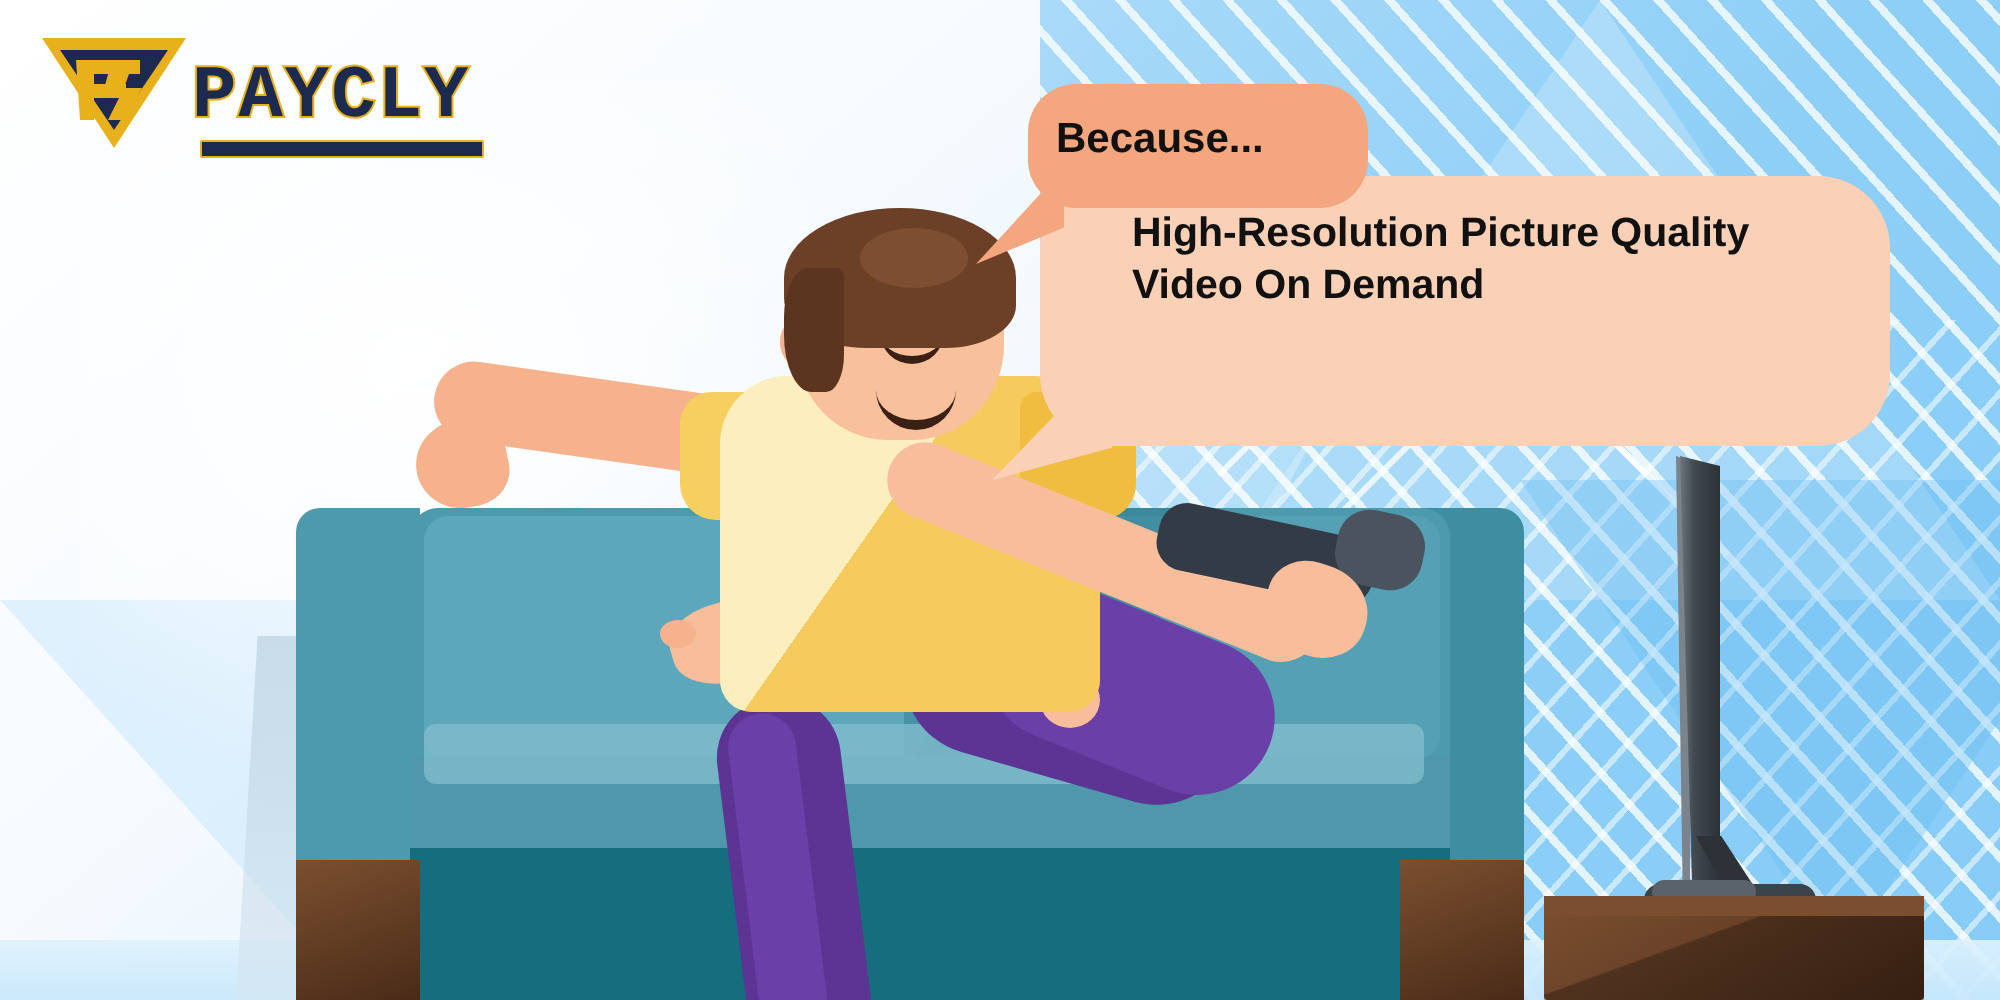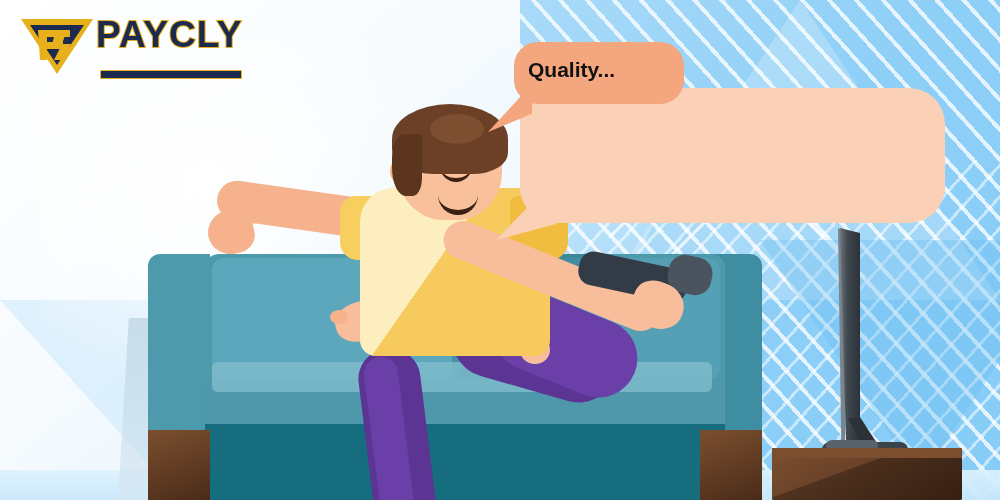--- a/index.html
+++ b/index.html
@@ -37,22 +37,22 @@
   .soft-tri-d{position:absolute;left:0;top:300px;width:0;height:0;
     border-left:180px solid transparent;border-right:180px solid transparent;
     border-top:200px solid rgba(200,232,252,.55);}
   .bg-glow{position:absolute;left:40px;top:40px;width:420px;height:360px;
     background:radial-gradient(ellipse at 40% 40%,rgba(255,255,255,.95),rgba(255,255,255,0) 70%);}
   .floor{position:absolute;left:0;bottom:0;width:1000px;height:30px;
     background:linear-gradient(180deg,rgba(222,242,253,.9),rgba(200,232,251,.95));}
 
   
   .logo{position:absolute;left:18px;top:14px;width:230px;height:62px;}
-  .logo-text{position:absolute;left:78px;top:0;
-    font-family:Liberation Sans, sans-serif;font-weight:bold;font-size:37px;
+  .logo-text{position:absolute;left:78px;top:14px;
+    font-family:Liberation Mono, monospace;font-weight:bold;font-size:37px;
     letter-spacing:1px;color:#1b2a4e;
     -webkit-text-stroke:2px #e8b11c;paint-order:stroke fill;}
   .logo-bar{position:absolute;left:82px;top:56px;width:140px;height:7px;
     background:#1b2a4e;border:1.5px solid #e8b11c;border-radius:1px;}
 
   
   .side-table{position:absolute;left:150px;top:312px;width:68px;height:188px;
     background:linear-gradient(160deg,#8a5b37 0%,#7b4f2f 45%,#5f3a22 100%);}
   .side-table-top{position:absolute;left:148px;top:306px;width:72px;height:14px;
     background:#7a4e2e;}
@@ -255,25 +255,27 @@
   <div class="tv-neck"></div>
   <div class="tv-foot"></div>
   <div class="tv-foot-hi"></div>
   <div class="tv-stand"></div>
   <div class="tv-stand-top"></div>
   <div class="tv-stand-shade"></div>
 
   <div class="bubble-big-tail"></div>
   <div class="bubble-big"></div>
   <div class="bubble-big-text">
+    <div>High-Resolution Picture Quality</div>
+    <div>Video On Demand</div>
   </div>
 
   <div class="bubble-small-tail"></div>
   <div class="bubble-small"></div>
-  <div class="bubble-small-text">Quality...</div>
+  <div class="bubble-small-text">Because...</div>
 
   <div class="logo">
     <svg width="78" height="62" viewBox="0 0 78 62" style="position:absolute;left:0;top:0;">
       <polygon points="3,5 75,5 39,60" fill="#e8b11c"></polygon>
       <polygon points="12,11 66,11 39,51" fill="#1b2a4e"></polygon>
       <path d="M20,16 L52,16 L52,23 L29,23 L29,28 L45,28 L45,35 L29,35 L29,46 L22,46 Z" fill="#e8b11c"></path>
       <path d="M38,16 L49,16 L44,30 L53,30 L44,46 L36,46 L42,34 L33,34 Z" fill="#e8b11c"></path>
     </svg>
     <div class="logo-text">PAYCLY</div>
     <div class="logo-bar"></div>

